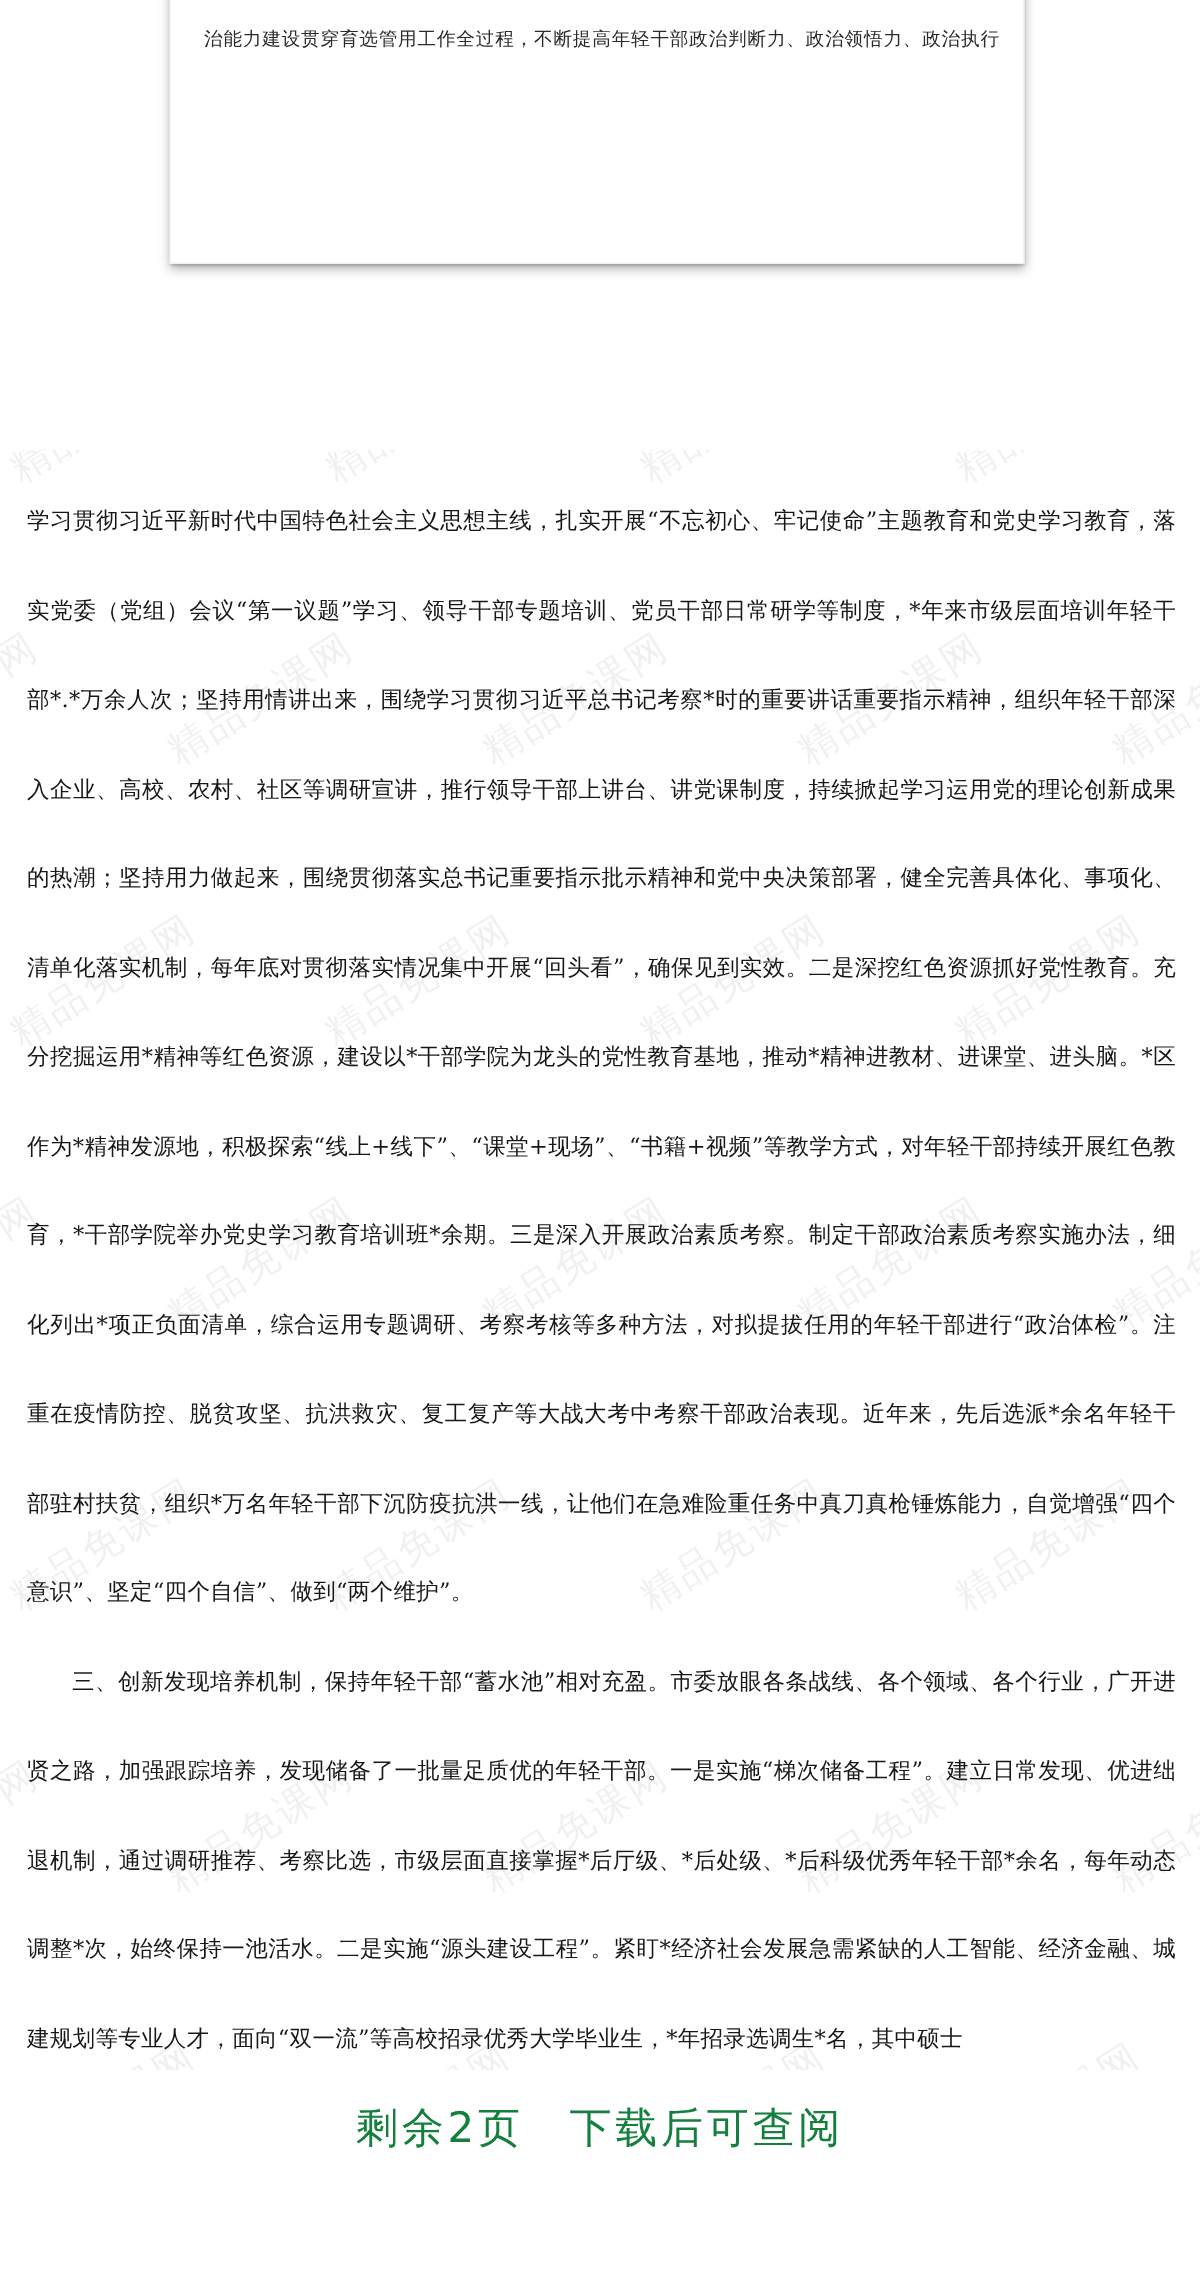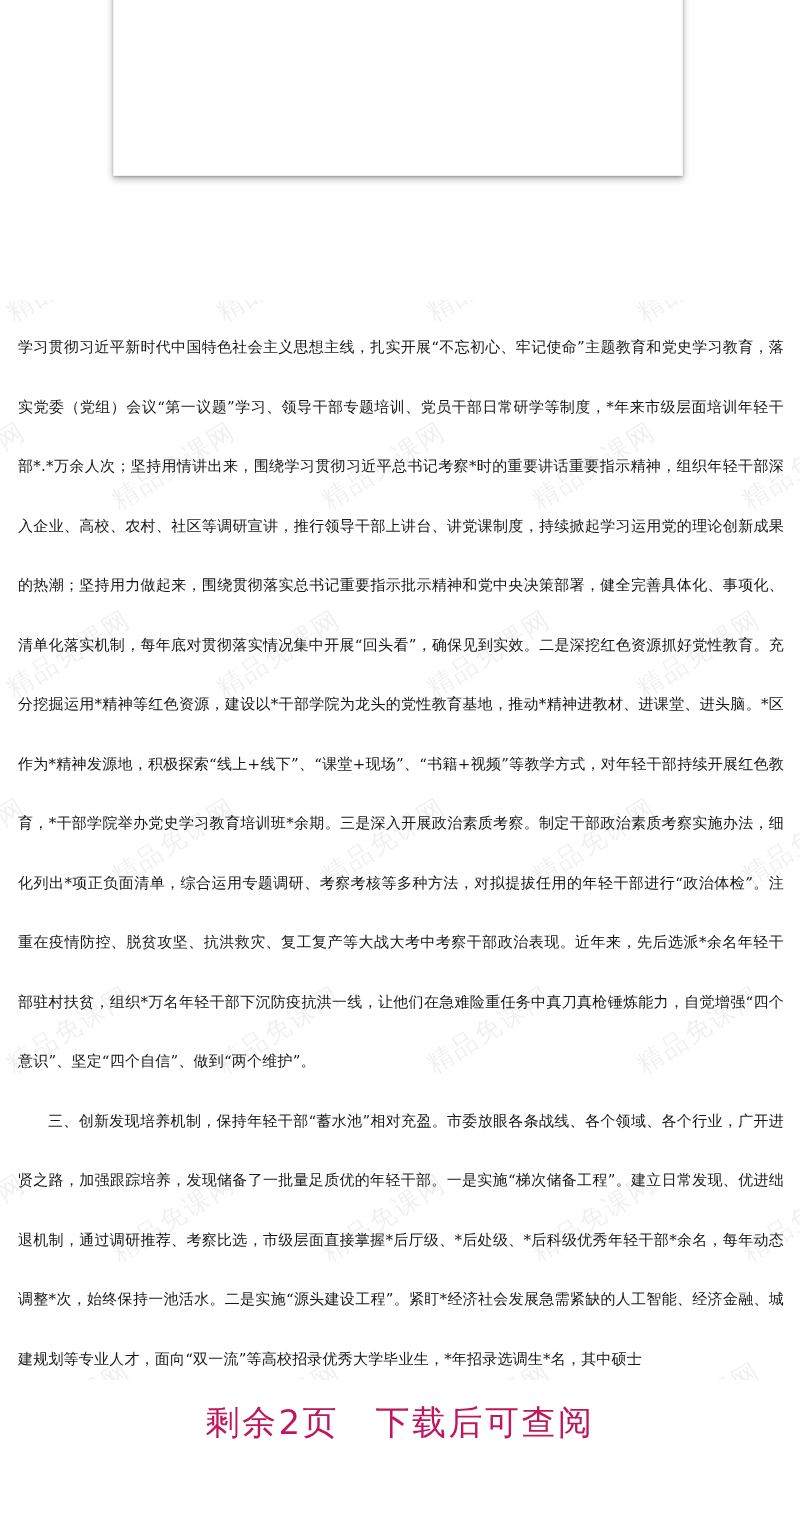--- a/index.html
+++ b/index.html
@@ -93,30 +93,31 @@
     position: absolute;
     left: 0;
     top: 1400px;
     width: 800px;
     text-align: center;
     z-index: 4;
   }
   #footer .foot-text {
     display: inline-block;
     font-family: "DejaVu Sans", "Liberation Sans", sans-serif;
-    font-size: 34px;
-    color: #be185d;
+    font-size: 28px;
+    color: #15803d;
     letter-spacing: 2.5px;
     font-weight: 400;
   }
 </style>
 </head>
 <body>
 
 <div id="preview-card">
+  <div class="pv-line">治能力建设贯穿育选管用工作全过程，不断提高年轻干部政治判断力、政治领悟力、政治执行</div>
 </div>
 
 <div id="watermark-layer">
     <span class="wm" style="left: 0px; top: 0px;">精品免课网</span>
     <span class="wm" style="left: 210px; top: 0px;">精品免课网</span>
     <span class="wm" style="left: 420px; top: 0px;">精品免课网</span>
     <span class="wm" style="left: 630px; top: 0px;">精品免课网</span>
     <span class="wm" style="left: -105px; top: 188px;">精品免课网</span>
     <span class="wm" style="left: 105px; top: 188px;">精品免课网</span>
     <span class="wm" style="left: 315px; top: 188px;">精品免课网</span>

